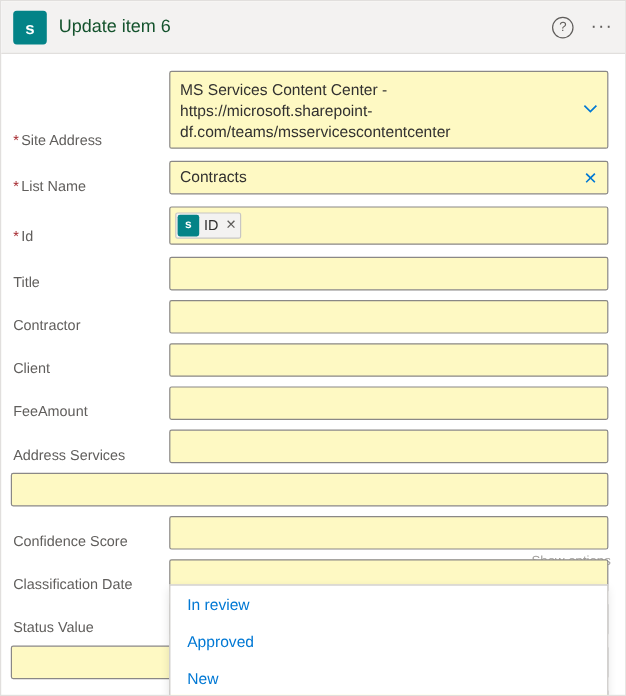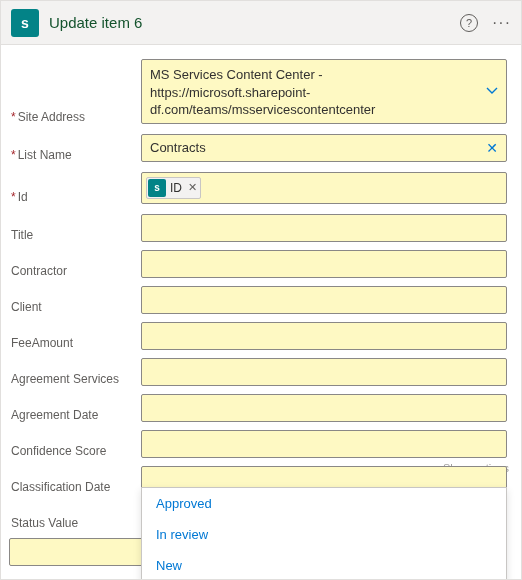--- a/index.html
+++ b/index.html
@@ -196,28 +196,27 @@
   </div>
 
   <div class="row tight">
     <div class="label-col">FeeAmount</div>
     <div class="field-col">
         <div class="input-box empty"></div>
       </div>
   </div>
 
   <div class="row tight">
-    <div class="label-col">Agreement Services</div>
-    <div class="field-col">
-        <div class="input-box empty"></div>
-      </div>
-  </div>
-
-  <div class="row tight">
-    <div class="label-col">Agreement Date</div>
+    <div class="label-col">Address Services</div>
+    <div class="field-col">
+        <div class="input-box empty"></div>
+      </div>
+  </div>
+
+  <div class="row tight">
     <div class="field-col">
         <div class="input-box empty"></div>
       </div>
   </div>
 
   <div class="row tight">
     <div class="label-col">Confidence Score</div>
     <div class="field-col">
         <div class="input-box empty"></div>
       </div>
@@ -252,19 +251,19 @@
   </div>
 
   <div class="row tight">
     <div class="label-col">Model Version</div>
     <div class="field-col">
         <div class="input-box empty"></div>
       </div>
   </div>
 
   <div class="dropdown">
+    <div class="dropdown-item">In review</div>
     <div class="dropdown-item">Approved</div>
-    <div class="dropdown-item">In review</div>
     <div class="dropdown-item">New</div>
 
   </div>
 
 </div>
 
 </body></html>

